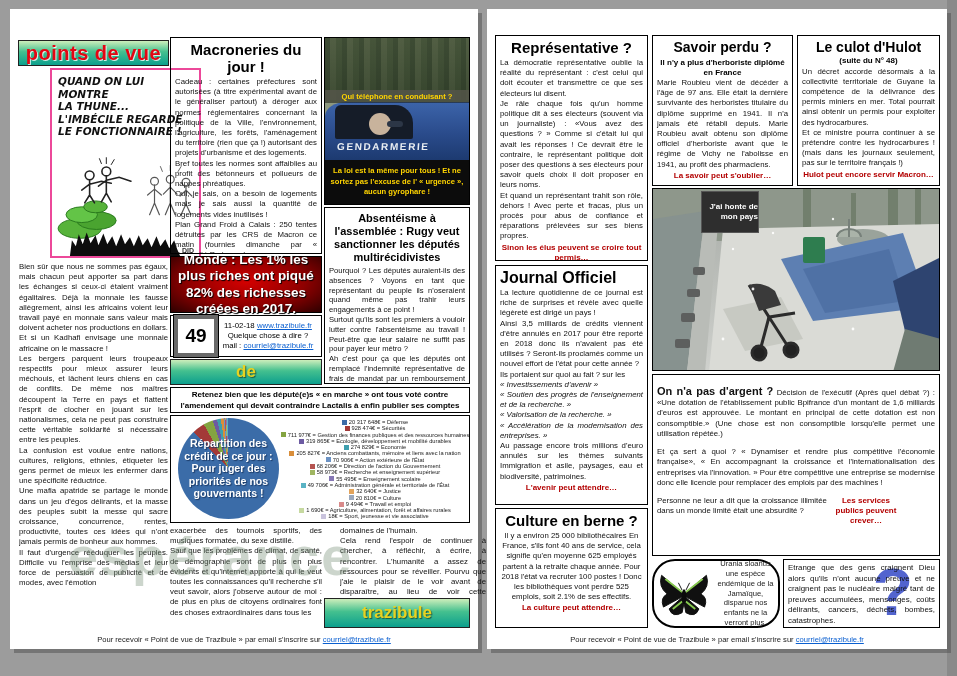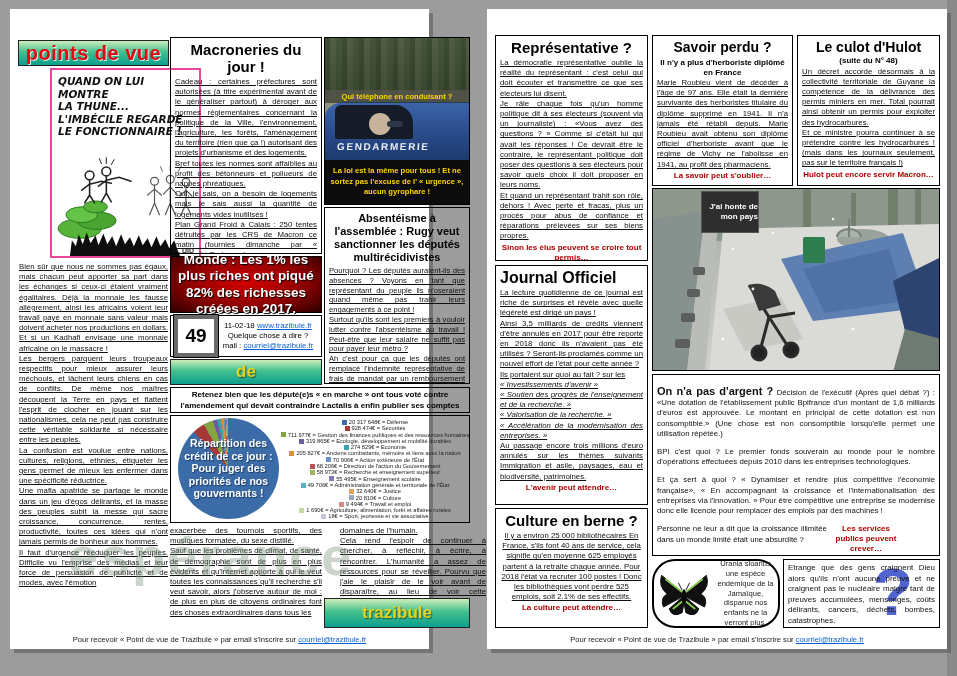--- a/index.html
+++ b/index.html
@@ -3,30 +3,30 @@
 <meta charset="utf-8">
 <style>
   html,body{margin:0;padding:0;}
   body{
     width:957px;height:676px;position:relative;
     background:#9c9c9c;
     font-family:"Liberation Sans", sans-serif;
     overflow:hidden;
   }
   .edge-strip{position:absolute;top:0;right:0;width:10px;height:676px;background:#8a8a8a;}
-  .page{position:absolute;top:9px;width:419px;height:640px;background:#fff;
+  .page{position:absolute;top:9px;width:468px;height:640px;background:#fff;
         box-shadow:4px 4px 0 rgba(70,70,70,.45);}
   #page1{left:10px;}
   #page2{left:487px;width:460px;}
   .sec{position:absolute;box-sizing:border-box;}
   .box{border:1px solid #000;}
   .h1{font-weight:bold;font-size:15px;text-align:center;line-height:17px;margin:0 0 2px 0;color:#000;}
   .h1-left{text-align:left;font-size:16px;}
   .sub{font-weight:bold;font-size:8px;text-align:center;line-height:9.5px;margin:0 0 1px 0;}
-  .body{font-size:7.8px;line-height:10.2px;text-align:justify;margin:0;color:#111;text-decoration:underline;}
+  .body{font-size:7.8px;line-height:10.2px;text-align:justify;margin:0;color:#111;}
   .body p{margin:0;}
   .red-line{color:#b30000;font-weight:bold;font-size:8px;text-align:center;line-height:10px;margin:1px 0 0 0;}
   .link{color:#0a5fd0;text-decoration:underline;}
   .pad{padding:3px 4px;}
   .banner-green{background:linear-gradient(180deg,#cdeebb 0%,#44c08f 45%,#0c9f8d 100%);
         border:1px solid #222;display:flex;align-items:center;justify-content:center;}
   .banner-green .yellow-text{color:#e7d221;font-weight:bold;font-size:17px;
         text-shadow:1px 1px 1px rgba(0,0,0,.5);}
   .masthead-text{color:#e30613;font-weight:800;font-size:20px;letter-spacing:.5px;
         text-shadow:1px 1px 0 rgba(255,255,255,.8);}
@@ -393,21 +393,20 @@
           <circle cx="70" cy="150" r="1.4"></circle>
       </g>
     </svg>
     <div class="badge">J'ai honte de mon pays</div>
   </div>
 
   <div class="sec box pad" style="left:165px;top:365px;width:288px;height:182px;overflow:hidden;">
     <div class="argent-flow">
       <p><span class="argent-title">On n'a pas d'argent ?</span>
          <span>Décision de l'exécutif (Après quel débat ?) : «Une dotation de l'établissement public Bpifrance d'un montant de 1,6 milliards d'euros est approuvée. Le montant en principal de cette dotation est non consomptible.» (Une chose est non consomptible lorsqu'elle permet une utilisation répétée.)</span></p>
-      <p>BPI c'est quoi ? Le premier fonds souverain au monde pour le nombre d'opérations effectuées depuis 2010 dans les entreprises technologiques.</p>
       <p>Et ça sert à quoi ? « Dynamiser et rendre plus compétitive l'économie française», « En accompagnant la croissance et l'internationalisation des entreprises via l'innovation. » Pour être compétitive une entreprise se modernise donc elle licencie pour remplacer des emplois par des machines !</p>
       <div class="split-line">
         <span>Personne ne leur a dit que la croissance illimitée dans un monde limité était une absurdité ?</span>
         <span class="red-line" style="margin:0 30px 0 0;">Les services publics peuvent crever…</span>
       </div>
 
     </div>
   </div>
 
   <div class="sec bfly-box" style="left:165px;top:550px;width:128px;height:69px;border-radius:23px;">

